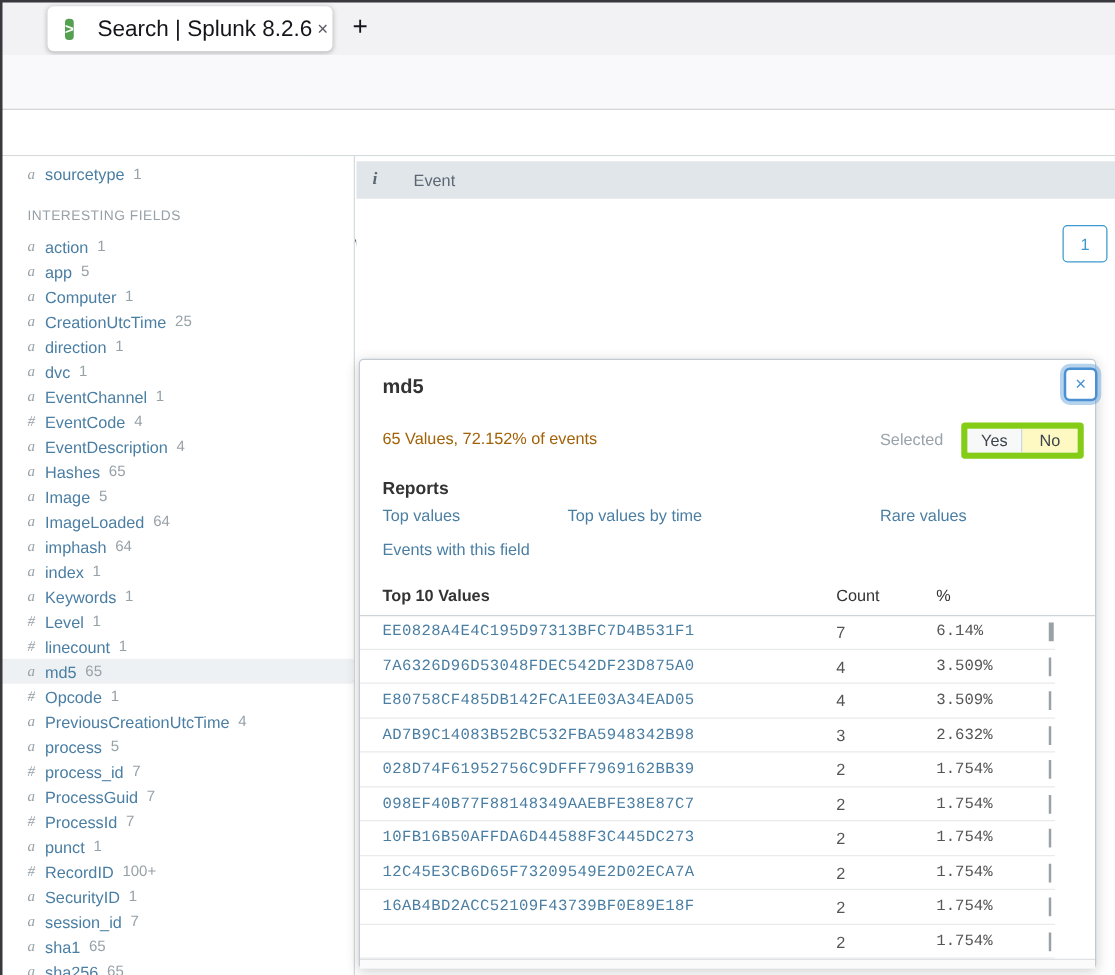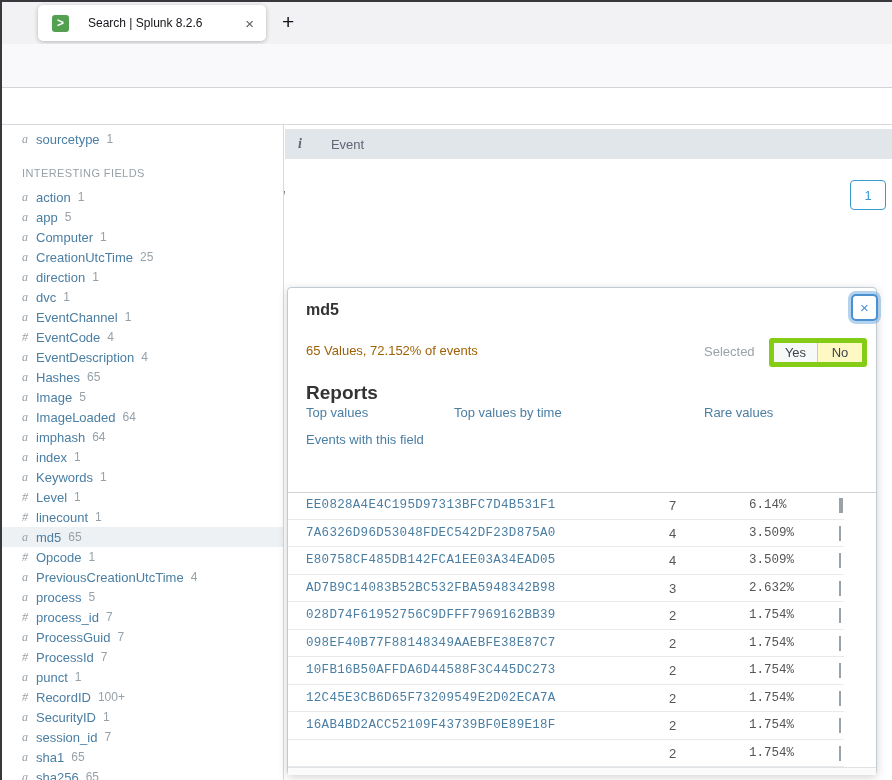--- a/index.html
+++ b/index.html
@@ -10,21 +10,21 @@
   
   #edge-left { left:0; top:0; width:2px; height:780px; background:#38383d; z-index:60; }
   #edge-top { left:0; top:0; width:892px; height:2px; background:#38383d; z-index:60; }
 
   
   #tabbar { left:0; top:0; width:892px; height:44px; background:#f2f1f4; }
   #tab { left:38px; top:5px; width:228px; height:36px; background:#fff; border-radius:5px;
          box-shadow:0 1px 4px rgba(0,0,0,.25); display:flex; align-items:center; padding:0 8px 0 14px; }
   #favicon { width:17px; height:17px; background:#53a051; border-radius:3px; color:#fff;
              font-size:12px; font-weight:bold; display:flex; align-items:center; justify-content:center; }
-  #tab-title { font-size:12px; color:#15141a; margin-left:19px; white-space:nowrap; flex:1; }
+  #tab-title { font-size:18px; color:#15141a; margin-left:19px; white-space:nowrap; flex:1; }
   #tab-close { color:#5b5b66; font-size:15px; padding:2px 4px; }
   #newtab { left:276px; top:10px; font-size:21px; color:#15141a; font-weight:300; padding:0 6px; }
 
   
   #navbar { left:0; top:44px; width:892px; height:44px; background:#f9f9fb; border-bottom:1px solid #d4d4d8; }
   .navbtn { position:absolute; top:52px; font-size:17px; color:#15141a; width:28px; height:28px;
             display:flex; align-items:center; justify-content:center; }
   .navbtn.disabled { color:#b6b6bf; }
   #urlbar { left:232px; top:50px; width:660px; height:31px; background:#f0f0f4; border-radius:4px;
             display:flex; align-items:center; padding-left:12px; overflow:hidden; }
@@ -74,21 +74,21 @@
   #popup-close { position:absolute; left:563px; top:6px; width:27px; height:27px; border:2px solid #4a90d2;
                  border-radius:5px; color:#4a90d2; font-size:15px; display:flex; align-items:center;
                  justify-content:center; background:#fff; box-shadow:0 0 0 3px rgba(94,158,214,.45); }
   #popup-summary { position:absolute; left:18px; top:55px; font-size:13px; color:#a16207; }
   #selected-label { position:absolute; left:416px; top:56px; font-size:13px; color:#98a3ab; }
   #yesno { position:absolute; left:481px; top:50px; height:29px; display:flex;
            border:5px solid #84cc16; border-radius:3px; overflow:hidden; }
   #yesno .seg { width:44px; display:flex; align-items:center; justify-content:center; font-size:13px; color:#3c444d; }
   #seg-yes { background:#f7f8f8; border-right:1px solid #c5cacd; }
   #seg-no { background:#fef9c3; }
-  #reports-title { position:absolute; left:18px; top:94px; font-size:19px; font-weight:bold; color:#333; }
+  #reports-title { position:absolute; left:18px; top:94px; font-size:14px; font-weight:bold; color:#333; }
   .plink { position:absolute; font-size:13px; color:#4a7ea3; white-space:nowrap; }
   #vt-head { position:absolute; left:0; top:181px; width:100%; height:23px; }
   #vt-head .h { position:absolute; font-size:13px; color:#333; }
   #vt-head .hb { font-weight:bold; }
   #vt-head-line { position:absolute; left:0; top:204px; width:588px; height:1px; background:#cfd4d8; }
   #vt-rows { position:absolute; left:0; top:204px; width:556px; }
   .vrow { position:relative; height:27.5px; border-bottom:1px solid #e8eaec; }
   .vrow .val { position:absolute; left:18px; top:6px; font-family:"Liberation Mono", monospace;
                font-size:12.5px; letter-spacing:.3px; color:#4a7ea3; }
   .vrow .cnt { position:absolute; left:381px; top:6px; font-size:13px; color:#555; }
@@ -336,20 +336,25 @@
   <div id="selected-label">Selected</div>
   <div id="yesno">
     <div class="seg" id="seg-yes">Yes</div>
     <div class="seg" id="seg-no">No</div>
   </div>
   <div id="reports-title">Reports</div>
   <div class="plink" style="left:18px; top:117px">Top values</div>
   <div class="plink" style="left:166px; top:117px">Top values by time</div>
   <div class="plink" style="left:416px; top:117px">Rare values</div>
   <div class="plink" style="left:18px; top:144px">Events with this field</div>
+  <div id="vt-head">
+    <span class="h hb" style="left:18px">Top 10 Values</span>
+    <span class="h" style="left:381px">Count</span>
+    <span class="h" style="left:461px">%</span>
+  </div>
   <div id="vt-head-line"></div>
   <div id="vt-rows">
     <div class="vrow">
         <span class="val">EE0828A4E4C195D97313BFC7D4B531F1</span>
         <span class="cnt">7</span>
         <span class="pct">6.14%</span>
         <span class="bar" style="width: 3.8068px;"></span>
       </div>
       <div class="vrow">
         <span class="val">7A6326D96D53048FDEC542DF23D875A0</span>

